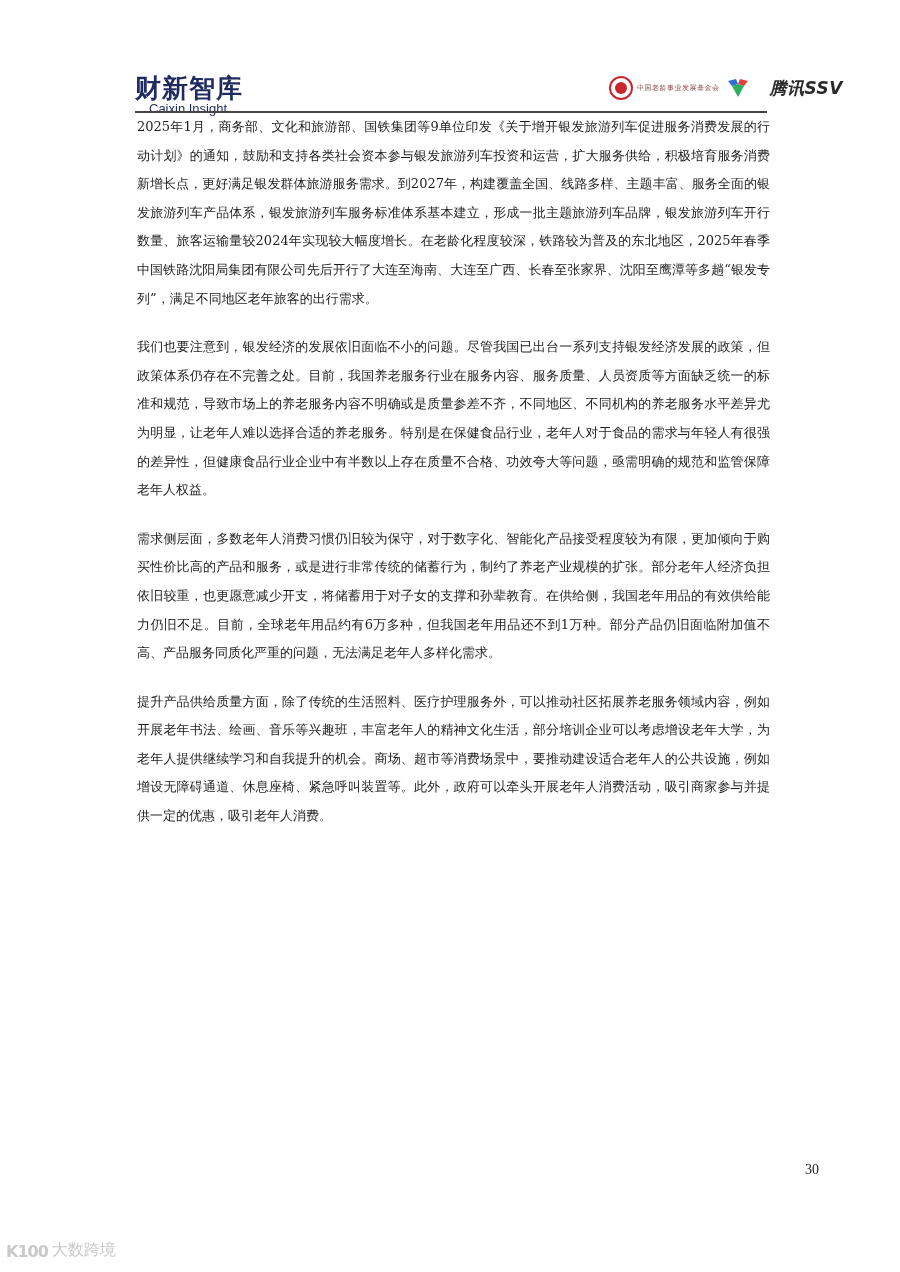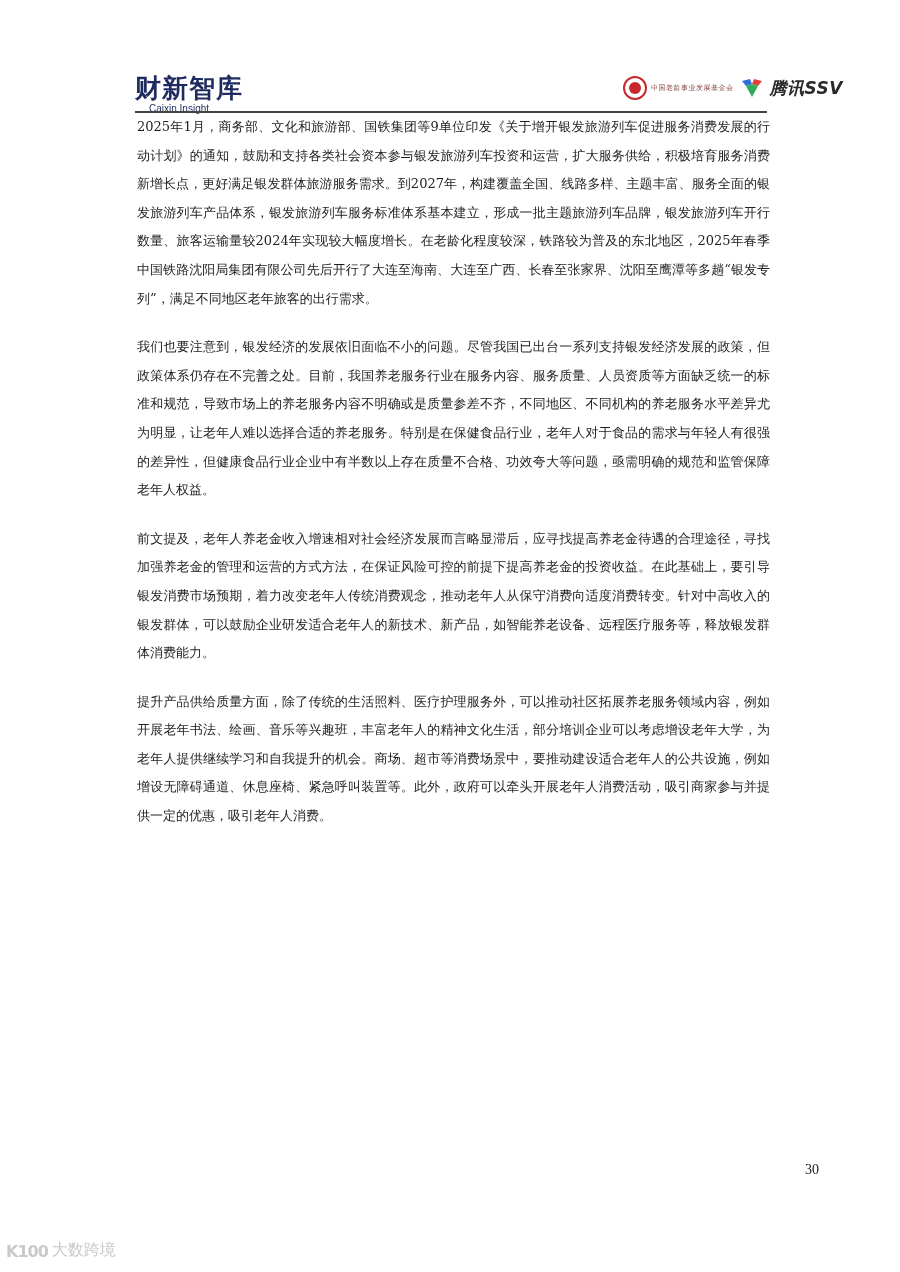--- a/index.html
+++ b/index.html
@@ -35,21 +35,21 @@
       font-family: "DejaVu Sans", "Liberation Sans", sans-serif;
       font-weight: bold;
       font-size: 26px;
       line-height: 28px;
       color: #1f2b5e;
       letter-spacing: 1px;
     }
     .caixin-en {
       display: block;
       font-family: "Liberation Sans", "DejaVu Sans", sans-serif;
-      font-size: 10px;
+      font-size: 13px;
       line-height: 11px;
       color: #1f2b5e;
       padding-left: 14px;
       margin-top: 1px;
     }
     .partner-logos {
       position: absolute;
       right: -78px;
       top: 4px;
       display: flex;
@@ -82,21 +82,21 @@
     }
     .foundation-name {
       font-family: "DejaVu Serif", serif;
       font-size: 7px;
       color: #8a4a4a;
       letter-spacing: 0.5px;
     }
     .tencent-logo {
       display: flex;
       align-items: center;
-      gap: 6px;
+      gap: 20px;
     }
     .tencent-mark {
       width: 22px;
       height: 20px;
     }
     .tencent-name {
       font-family: "DejaVu Sans", "Liberation Sans", sans-serif;
       font-style: italic;
       font-weight: bold;
       font-size: 17px;
@@ -173,21 +173,21 @@
       <span class="tencent-name">腾讯SSV</span>
     </div>
   </div>
 </div>
 
 <div class="header-rule"></div>
 
 <div class="body-text">
   <p class="para">2025年1月，商务部、文化和旅游部、国铁集团等9单位印发《关于增开银发旅游列车促进服务消费发展的行动计划》的通知，鼓励和支持各类社会资本参与银发旅游列车投资和运营，扩大服务供给，积极培育服务消费新增长点，更好满足银发群体旅游服务需求。到2027年，构建覆盖全国、线路多样、主题丰富、服务全面的银发旅游列车产品体系，银发旅游列车服务标准体系基本建立，形成一批主题旅游列车品牌，银发旅游列车开行数量、旅客运输量较2024年实现较大幅度增长。在老龄化程度较深，铁路较为普及的东北地区，2025年春季中国铁路沈阳局集团有限公司先后开行了大连至海南、大连至广西、长春至张家界、沈阳至鹰潭等多趟“银发专列”，满足不同地区老年旅客的出行需求。</p>
   <p class="para">我们也要注意到，银发经济的发展依旧面临不小的问题。尽管我国已出台一系列支持银发经济发展的政策，但政策体系仍存在不完善之处。目前，我国养老服务行业在服务内容、服务质量、人员资质等方面缺乏统一的标准和规范，导致市场上的养老服务内容不明确或是质量参差不齐，不同地区、不同机构的养老服务水平差异尤为明显，让老年人难以选择合适的养老服务。特别是在保健食品行业，老年人对于食品的需求与年轻人有很强的差异性，但健康食品行业企业中有半数以上存在质量不合格、功效夸大等问题，亟需明确的规范和监管保障老年人权益。</p>
-  <p class="para">前文提及，老年人养老金收入增速相对社会经济发展而言略显滞后，应寻找提高养老金待遇的合理途径，寻找加强养老金的管理和运营的方式方法，在保证风险可控的前提下提高养老金的投资收益。在此基础上，要引导银发消费市场预期，着力改变老年人传统消费观念，推动老年人从保守消费向适度消费转变。针对中高收入的银发群体，可以鼓励企业研发适合老年人的新技术、新产品，如智能养老设备、远程医疗服务等，释放银发群体消费能力。</p>
+  <p class="para">需求侧层面，多数老年人消费习惯仍旧较为保守，对于数字化、智能化产品接受程度较为有限，更加倾向于购买性价比高的产品和服务，或是进行非常传统的储蓄行为，制约了养老产业规模的扩张。部分老年人经济负担依旧较重，也更愿意减少开支，将储蓄用于对子女的支撑和孙辈教育。在供给侧，我国老年用品的有效供给能力仍旧不足。目前，全球老年用品约有6万多种，但我国老年用品还不到1万种。部分产品仍旧面临附加值不高、产品服务同质化严重的问题，无法满足老年人多样化需求。</p>
   <p class="para">提升产品供给质量方面，除了传统的生活照料、医疗护理服务外，可以推动社区拓展养老服务领域内容，例如开展老年书法、绘画、音乐等兴趣班，丰富老年人的精神文化生活，部分培训企业可以考虑增设老年大学，为老年人提供继续学习和自我提升的机会。商场、超市等消费场景中，要推动建设适合老年人的公共设施，例如增设无障碍通道、休息座椅、紧急呼叫装置等。此外，政府可以牵头开展老年人消费活动，吸引商家参与并提供一定的优惠，吸引老年人消费。</p>
 </div>
 
 <div class="page-number">30</div>
 
 <div class="watermark">
   <span class="watermark-mark">K100</span>
   <span>大数跨境</span>
 </div>
 

